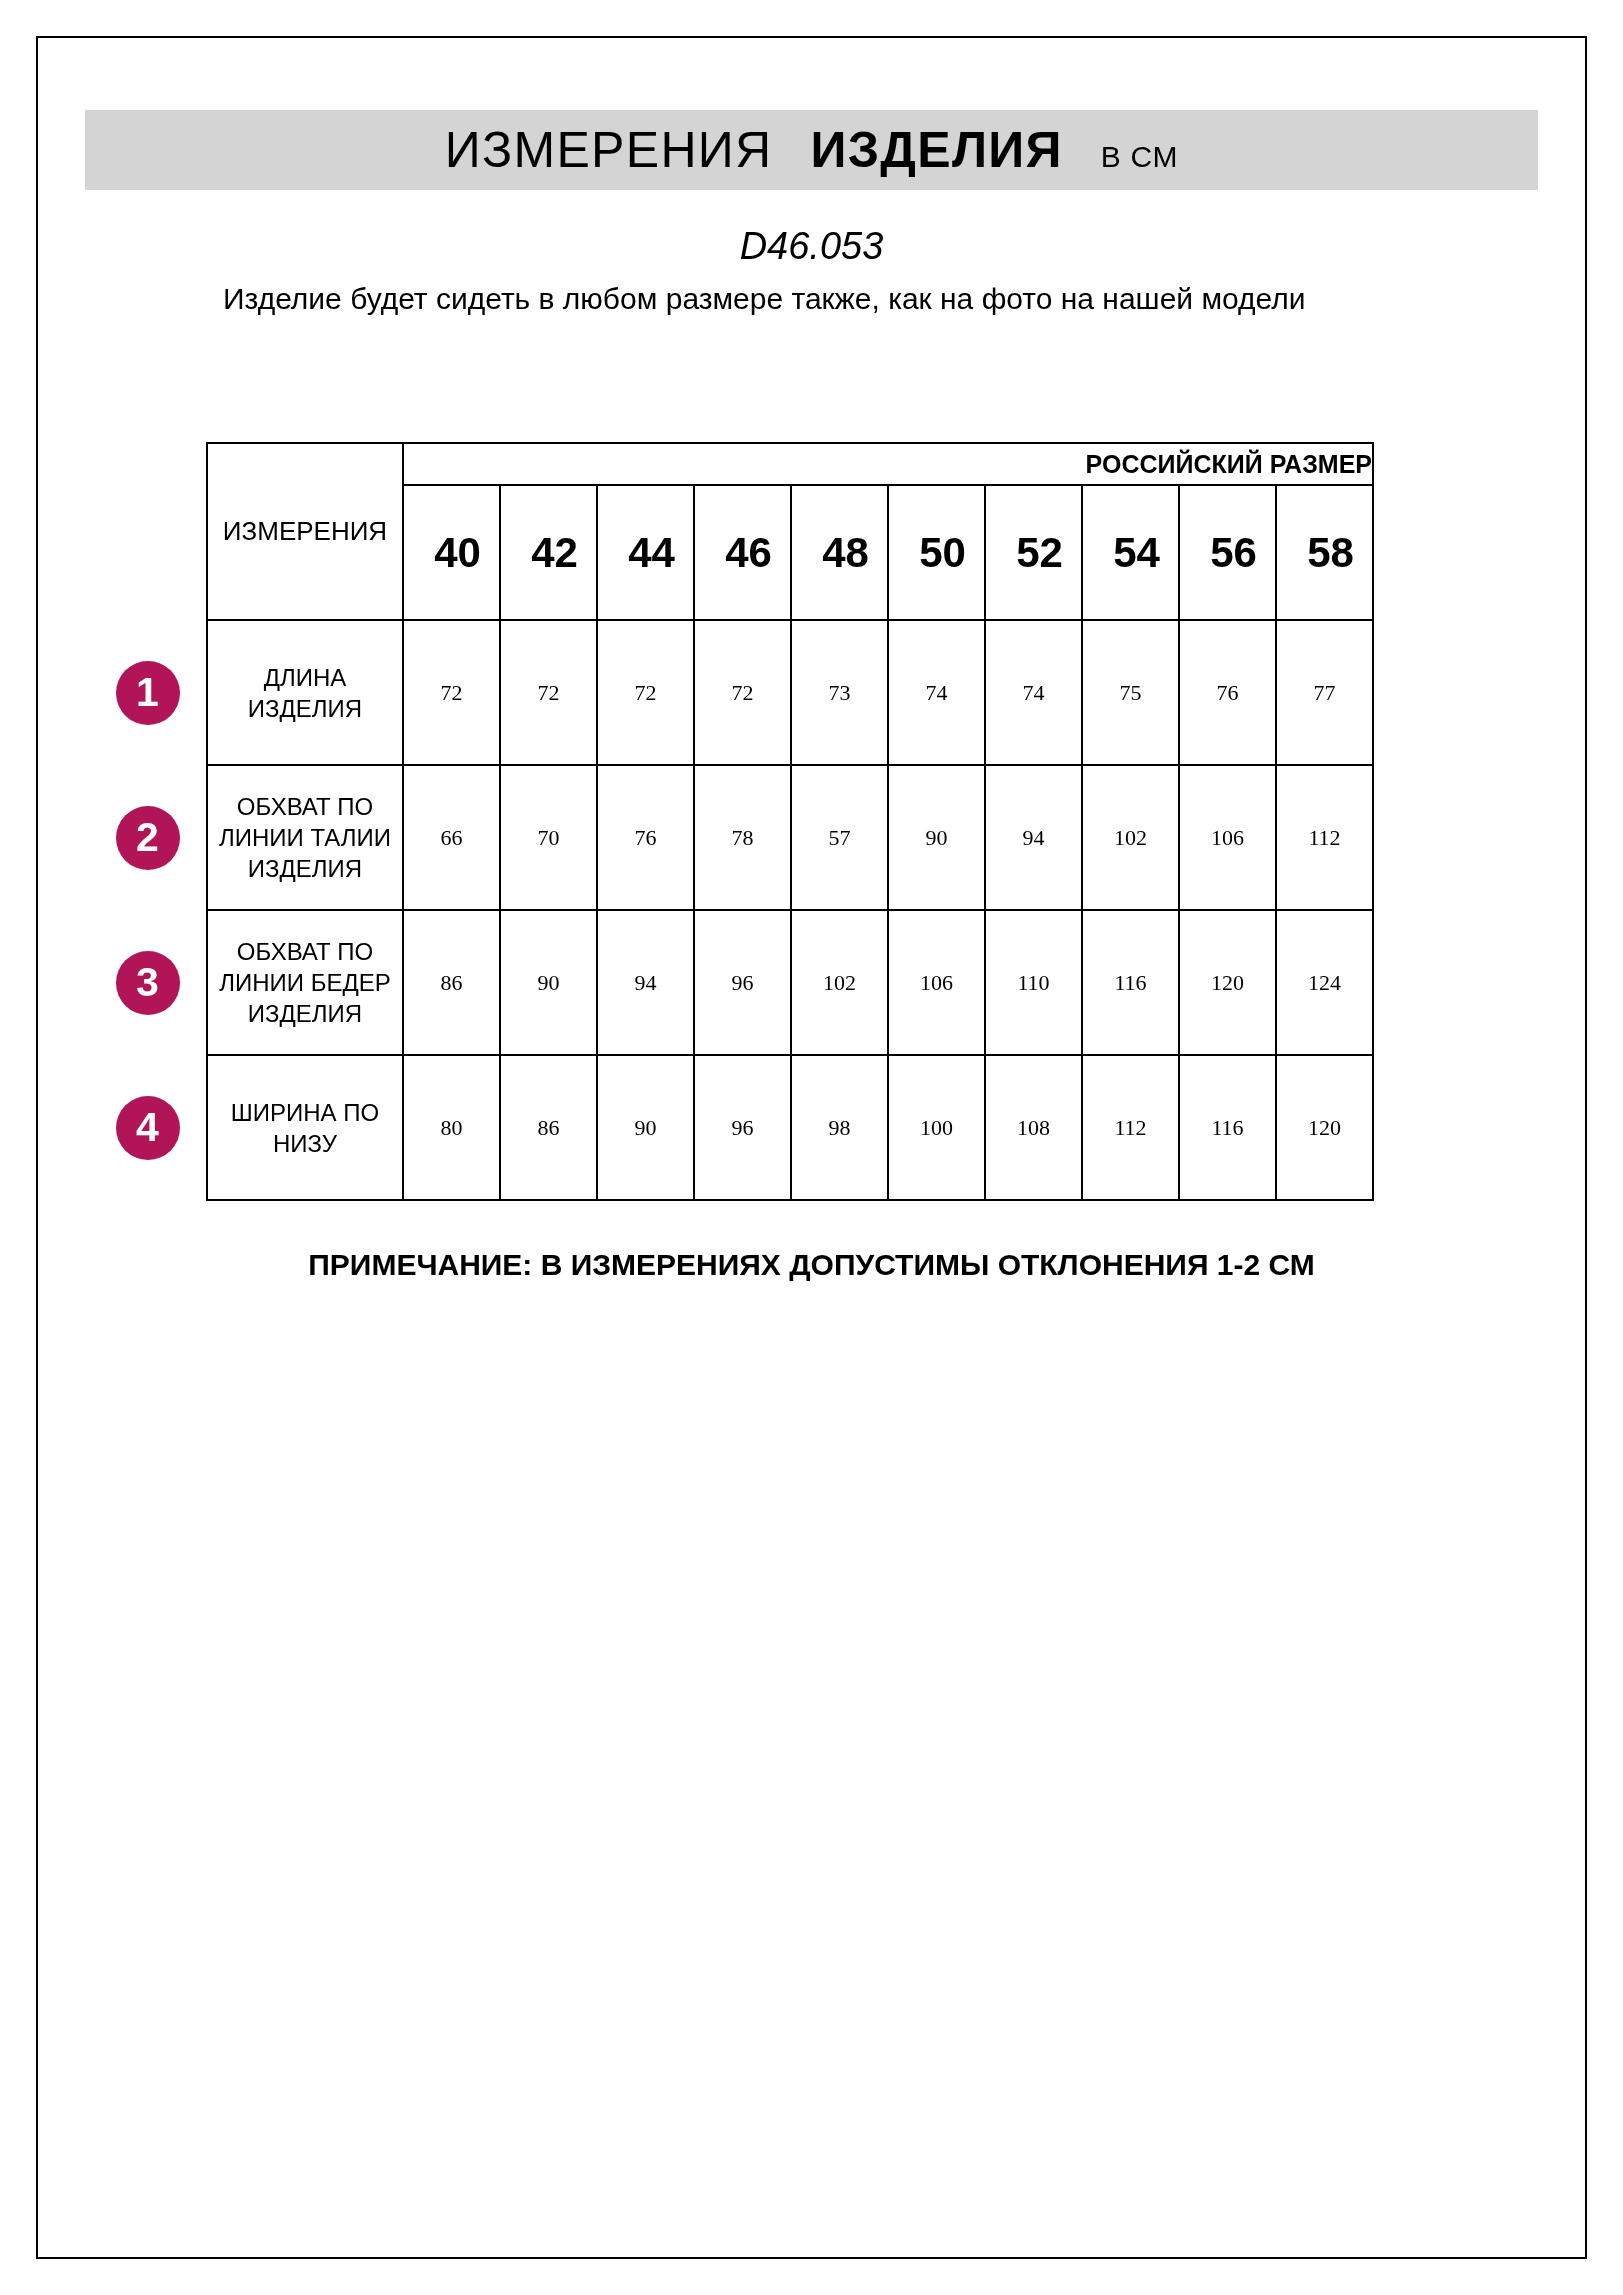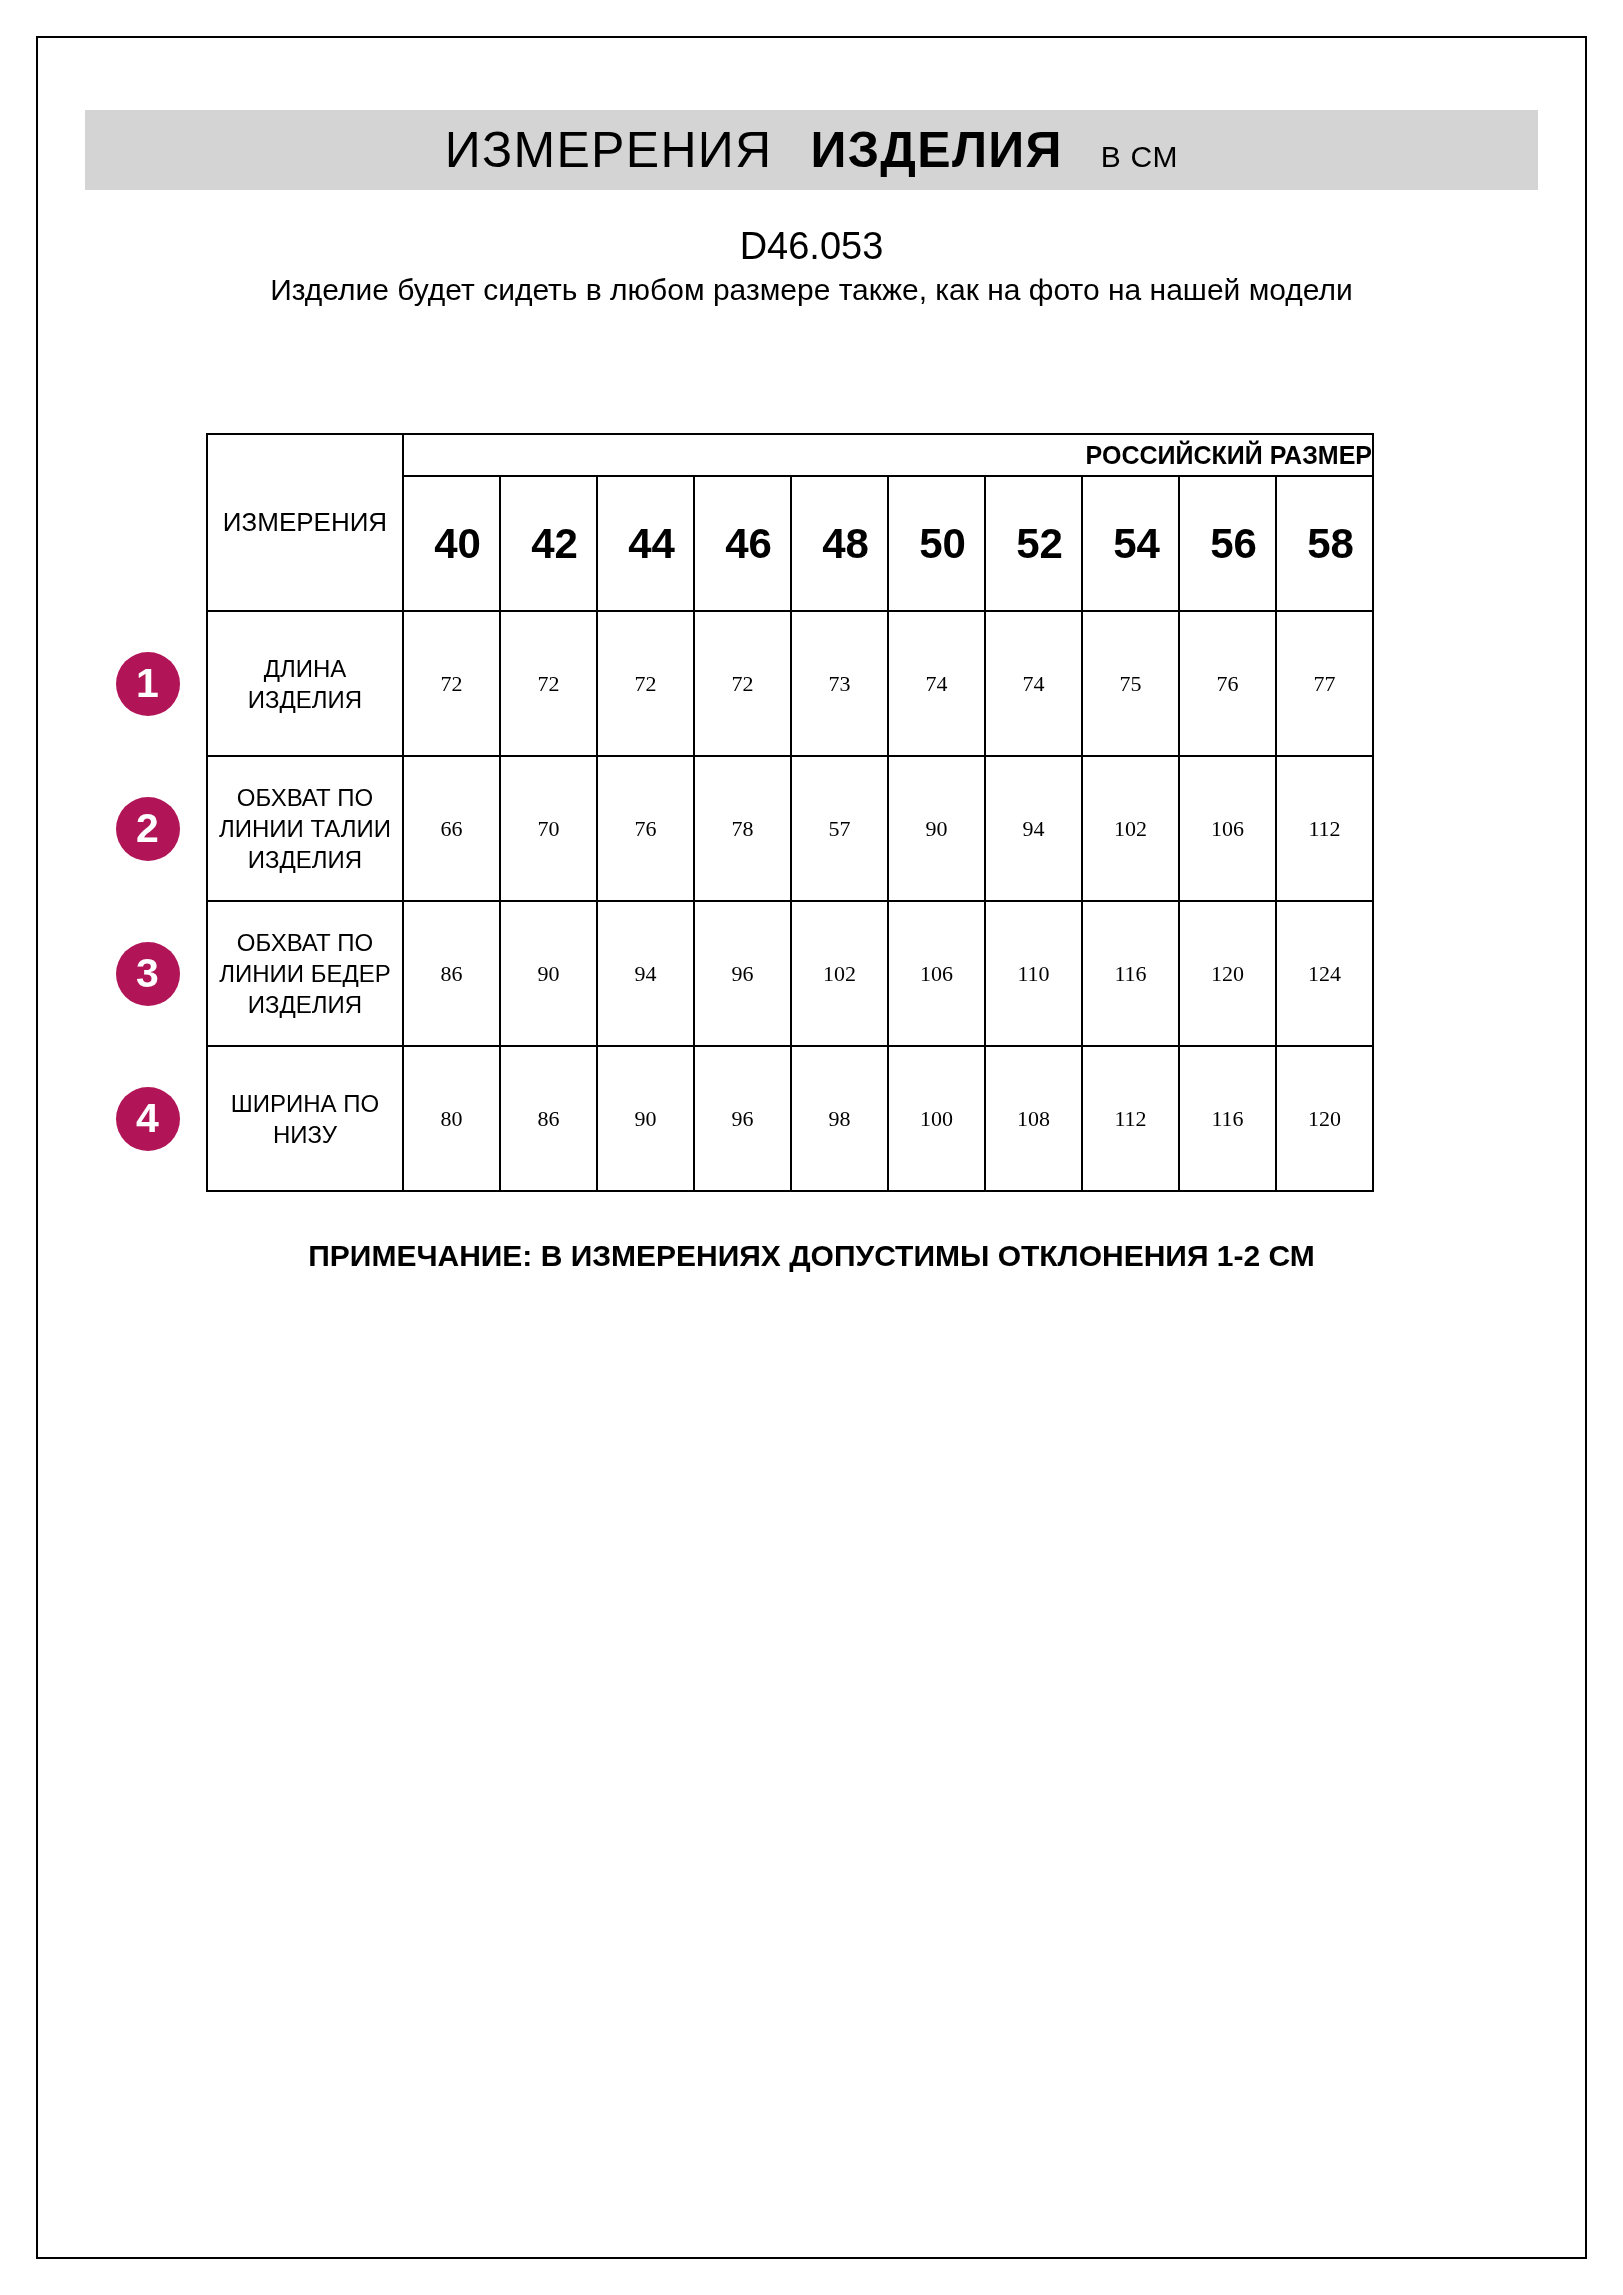--- a/index.html
+++ b/index.html
@@ -32,25 +32,26 @@
     gap:38px;
   }
   .title-main{font-size:50px;font-weight:400;letter-spacing:1.3px;}
   .title-bold{font-size:50px;font-weight:700;letter-spacing:1.3px;}
   .title-unit{font-size:30px;font-weight:400;margin-top:13px;letter-spacing:0.7px;}
   .code{
     margin-top:35px;
     text-align:center;
     font-size:38px;
     font-weight:400;
+    font-style:italic;
   }
   .subtitle{
-    margin:3px auto 0 auto;
+    margin:12px auto 0 auto;
     max-width:1177px;
-    text-align:center;
+    text-align:left;
     font-size:30px;
     line-height:1.28;
   }
   .table-wrap{
     margin:124px 0 0 51px;
   }
   table{
     border-collapse:collapse;
     table-layout:fixed;
   }

